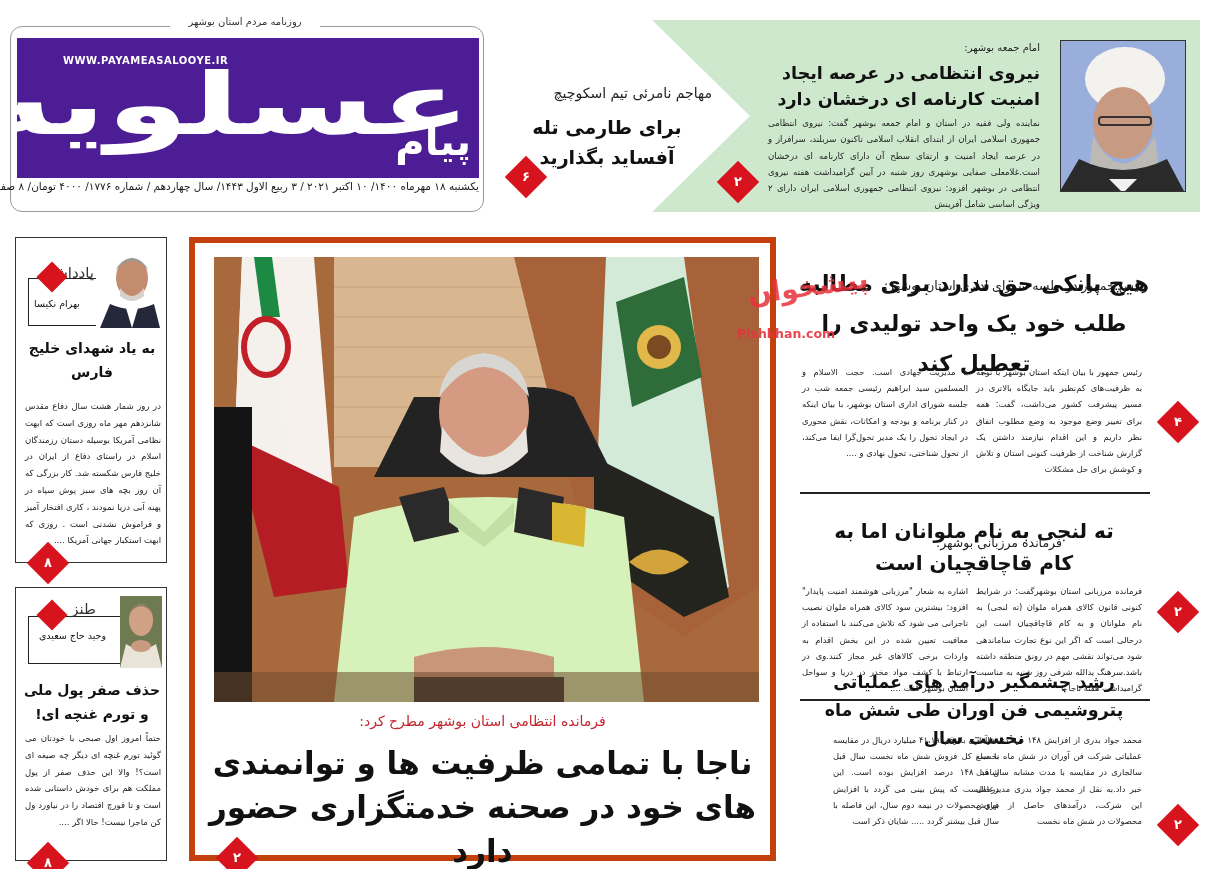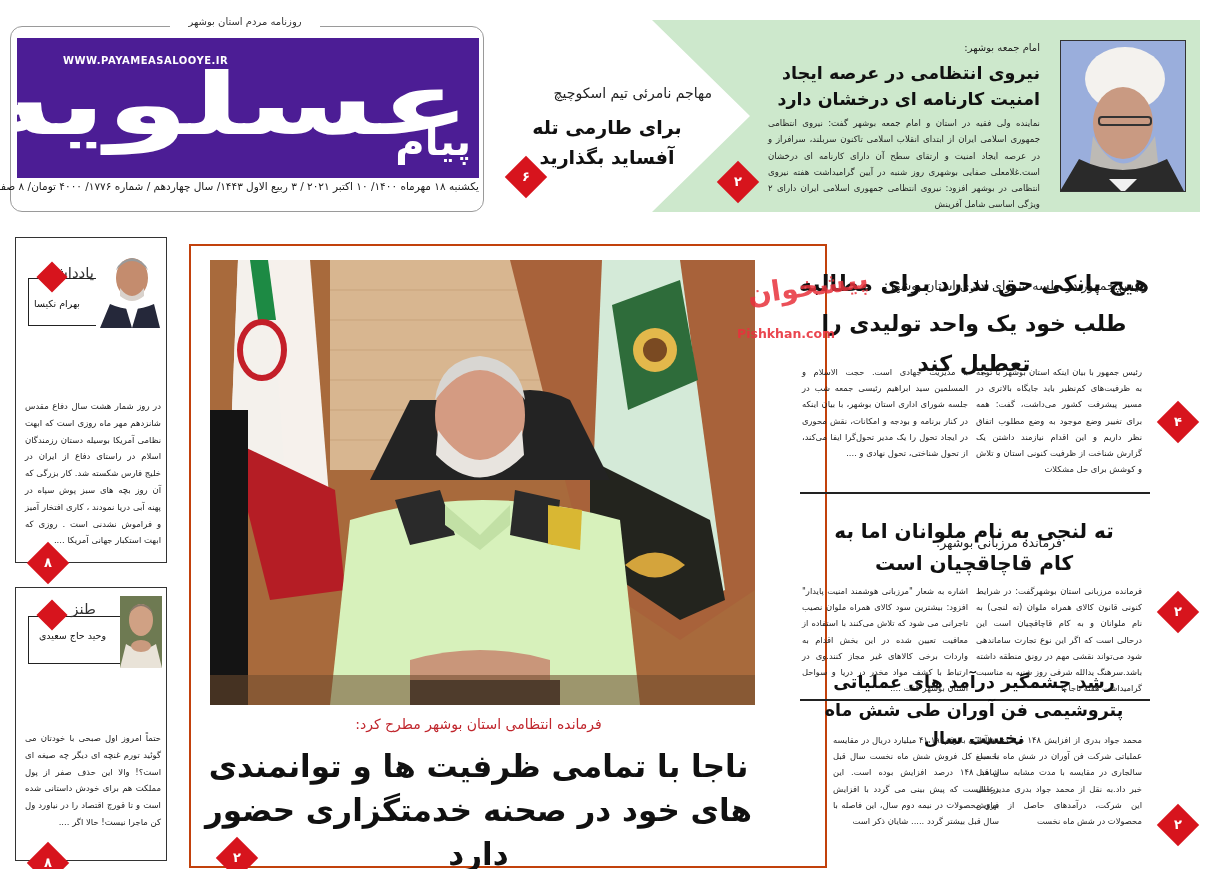--- a/index.html
+++ b/index.html
@@ -39,21 +39,21 @@
   .side-box { position: absolute; left: 15px; width: 152px; border: 1px solid #333; background: #fff; }
   .side-box .author-frame { position: absolute; left: 12px; width: 132px; height: 48px; border: 1px solid #222; }
   .side-box .label { position: absolute; font-size: 15px; color: #333; }
   .side-box .author { position: absolute; font-size: 9.5px; color: #111; }
   .side-box .portrait { position: absolute; overflow: hidden; }
   .side-box .title { position: absolute; left: 6px; width: 140px; text-align: center; font-size: 14px; font-weight: bold; line-height: 24px; color: #111; }
   .side-box .body { position: absolute; left: 9px; width: 136px; text-align: justify; text-align-last: right; font-size: 8.5px; line-height: 16.8px; color: #222; }
   .logo-diamond { position: absolute; width: 22px; height: 22px; background: #d7141d; transform: rotate(45deg); }
 
   
-  #main-story { position: absolute; left: 189px; top: 244px; width: 638px; height: 624px; border: 2px solid #c2410c; background: #fff; }
+  #main-story { position: absolute; left: 189px; top: 237px; width: 587px; height: 624px; border: 6px solid #c2410c; background: #fff; }
   #main-story .photo { position: absolute; left: 19px; top: 14px; width: 545px; height: 445px; overflow: hidden; background: #9c5a2c; }
   #main-story .kicker { position: absolute; left: 0; top: 470px; width: 575px; text-align: center; font-size: 14px; color: #c0262d; }
   #main-story .title { position: absolute; left: 0; top: 498px; width: 575px; text-align: center; font-size: 31px; font-weight: bold; line-height: 44px; color: #111; }
 
   
   .story { position: absolute; left: 796px; width: 356px; }
   .story .kicker { position: absolute; right: 4px; font-size: 12.5px; color: #222; margin-top: 36px; }
   .story .title { position: absolute; left: 0; width: 356px; text-align: center; font-weight: bold; color: #111; }
   .story .col { position: absolute; width: 166px; text-align: justify; text-align-last: right; font-size: 8.4px; line-height: 16.2px; color: #222; }
   .hr { position: absolute; height: 1.5px; background: #222; }
@@ -113,40 +113,42 @@
     <svg width="64" height="80" viewBox="0 0 64 80">
       <rect width="64" height="80" fill="#ffffff"></rect>
       <ellipse cx="36" cy="30" rx="16" ry="20" fill="#c48c6e"></ellipse>
       <path d="M20 22 Q36 4 52 22 Q48 12 36 10 Q24 12 20 22Z" fill="#9a9a9a"></path>
       <path d="M24 40 Q36 56 48 40 L48 48 Q36 58 24 48Z" fill="#d9d2cc"></path>
       <path d="M4 80 L14 56 Q36 66 58 56 L64 80Z" fill="#25283a"></path>
       <path d="M30 60 L36 80 L42 60Z" fill="#ffffff"></path>
     </svg>
   </div>
   <div class="logo-diamond" style="left:25px; top:28px;"></div>
+  <div class="title" style="top:98px;">به یاد شهدای خلیج فارس</div>
   <div class="body" style="top:160px;">در روز شمار هشت سال دفاع مقدس شانزدهم مهر ماه روزی است که ابهت نظامی آمریکا بوسیله دستان رزمندگان اسلام در راستای دفاع از ایران در خلیج فارس شکسته شد. کار بزرگی که آن روز بچه های سبز پوش سپاه در پهنه آبی دریا نمودند ، کاری افتخار آمیز و فراموش نشدنی است . روزی که ابهت استکبار جهانی آمریکا ....</div>
 </div>
 <div class="badge" style="left:33px; top:548px;">
   <span>۸</span>
 </div>
 
 <div class="side-box rtl" style="top:587px; height:274px;">
   <div class="author-frame" style="top:28px;"></div>
   <div class="label" style="right:70px; top:12px;text-align:center;">طنز</div>
   <div class="author" style="right:60px; top:42px;">وحید حاج سعیدی</div>
   <div class="portrait" style="left:104px; top:8px; width:42px; height:72px;">
     <svg width="42" height="72" viewBox="0 0 42 72">
       <rect width="42" height="72" fill="#6e7a52"></rect>
       <ellipse cx="21" cy="24" rx="12" ry="16" fill="#d0a184"></ellipse>
       <path d="M9 18 Q21 2 33 18 Q30 8 21 8 Q12 8 9 18Z" fill="#8a7a6a"></path>
       <path d="M0 72 L6 48 Q21 58 36 48 L42 72Z" fill="#e9e3d8"></path>
       <ellipse cx="21" cy="50" rx="10" ry="6" fill="#c99a7e"></ellipse>
     </svg>
   </div>
   <div class="logo-diamond" style="left:25px; top:16px;"></div>
+  <div class="title" style="top:90px;">حذف صفر پول ملی و تورم غنچه ای!</div>
   <div class="body" style="top:142px;">حتماً امروز اول صبحی با خودتان می گوئید تورم غنچه ای دیگر چه صیغه ای است؟! والا این حذف صفر از پول مملکت هم برای خودش داستانی شده است و تا قورچ اقتصاد را در نیاورد ول کن ماجرا نیست! حالا اگر ....</div>
 </div>
 <div class="badge" style="left:33px; top:848px;">
   <span>۸</span>
 </div>
 
 <div id="main-story" class="rtl">
   <div class="photo">
     <svg width="545" height="445" viewBox="0 0 545 445">
       <rect width="545" height="445" fill="#9b5d33"></rect>

